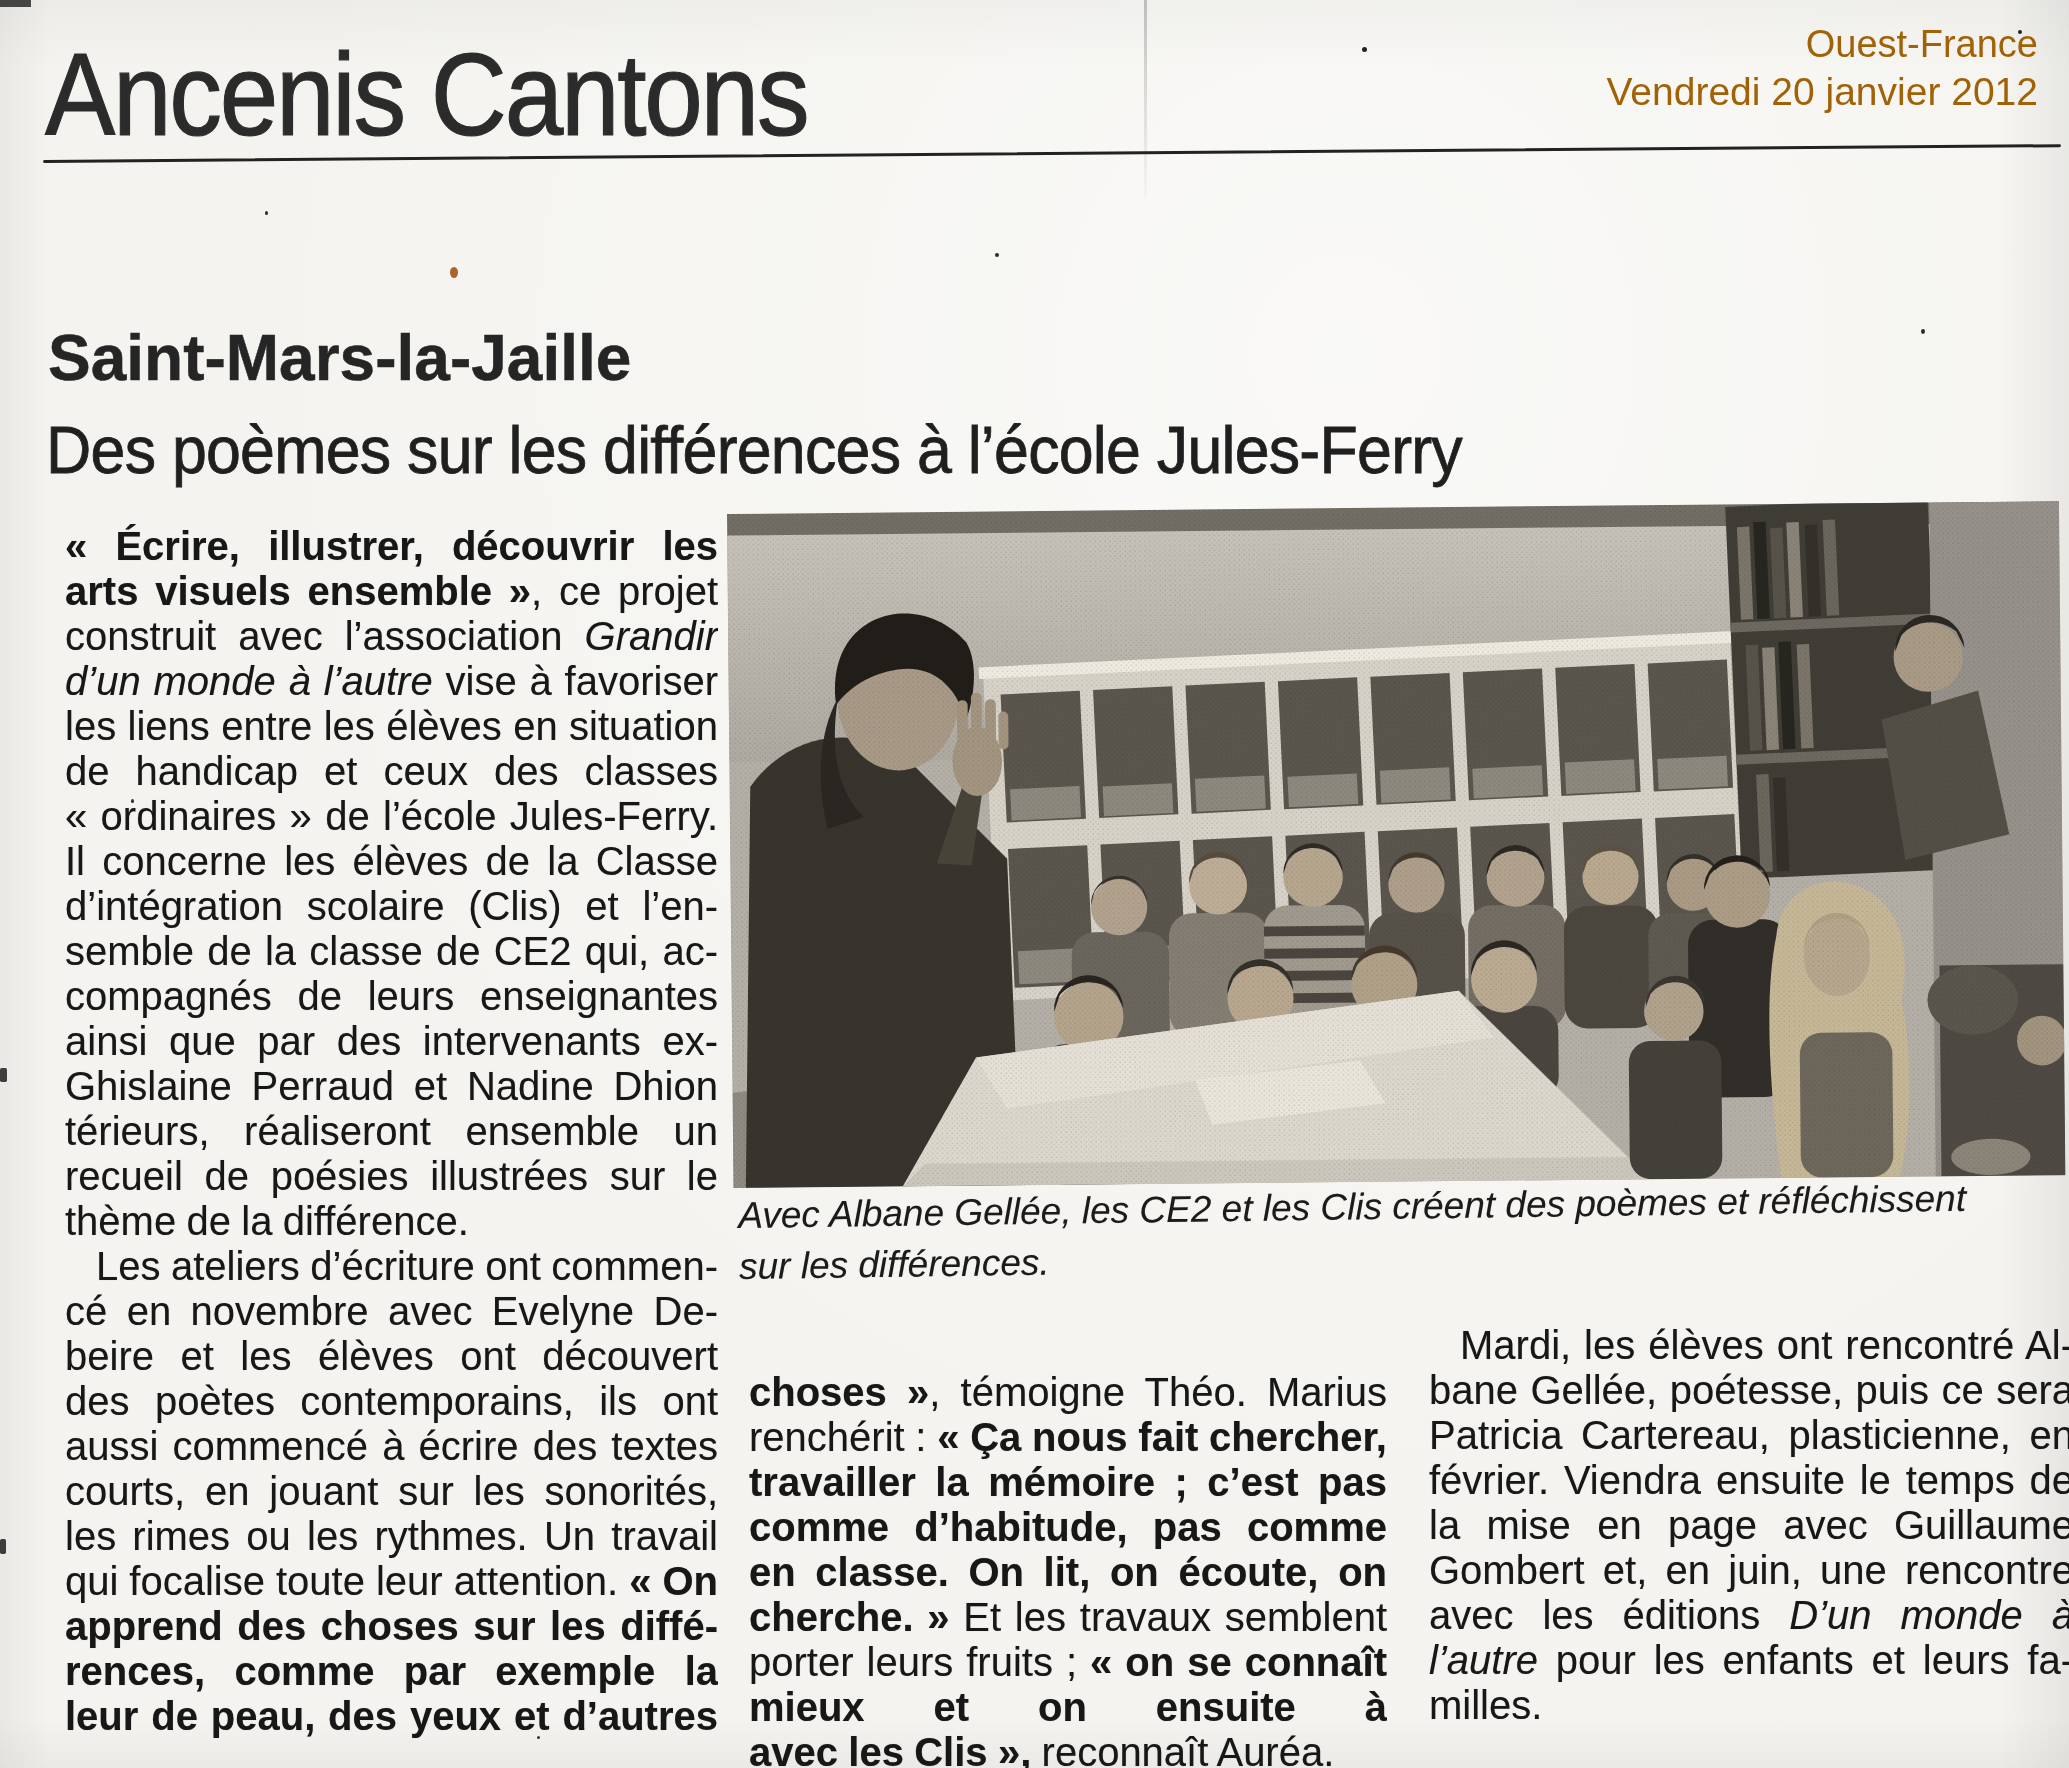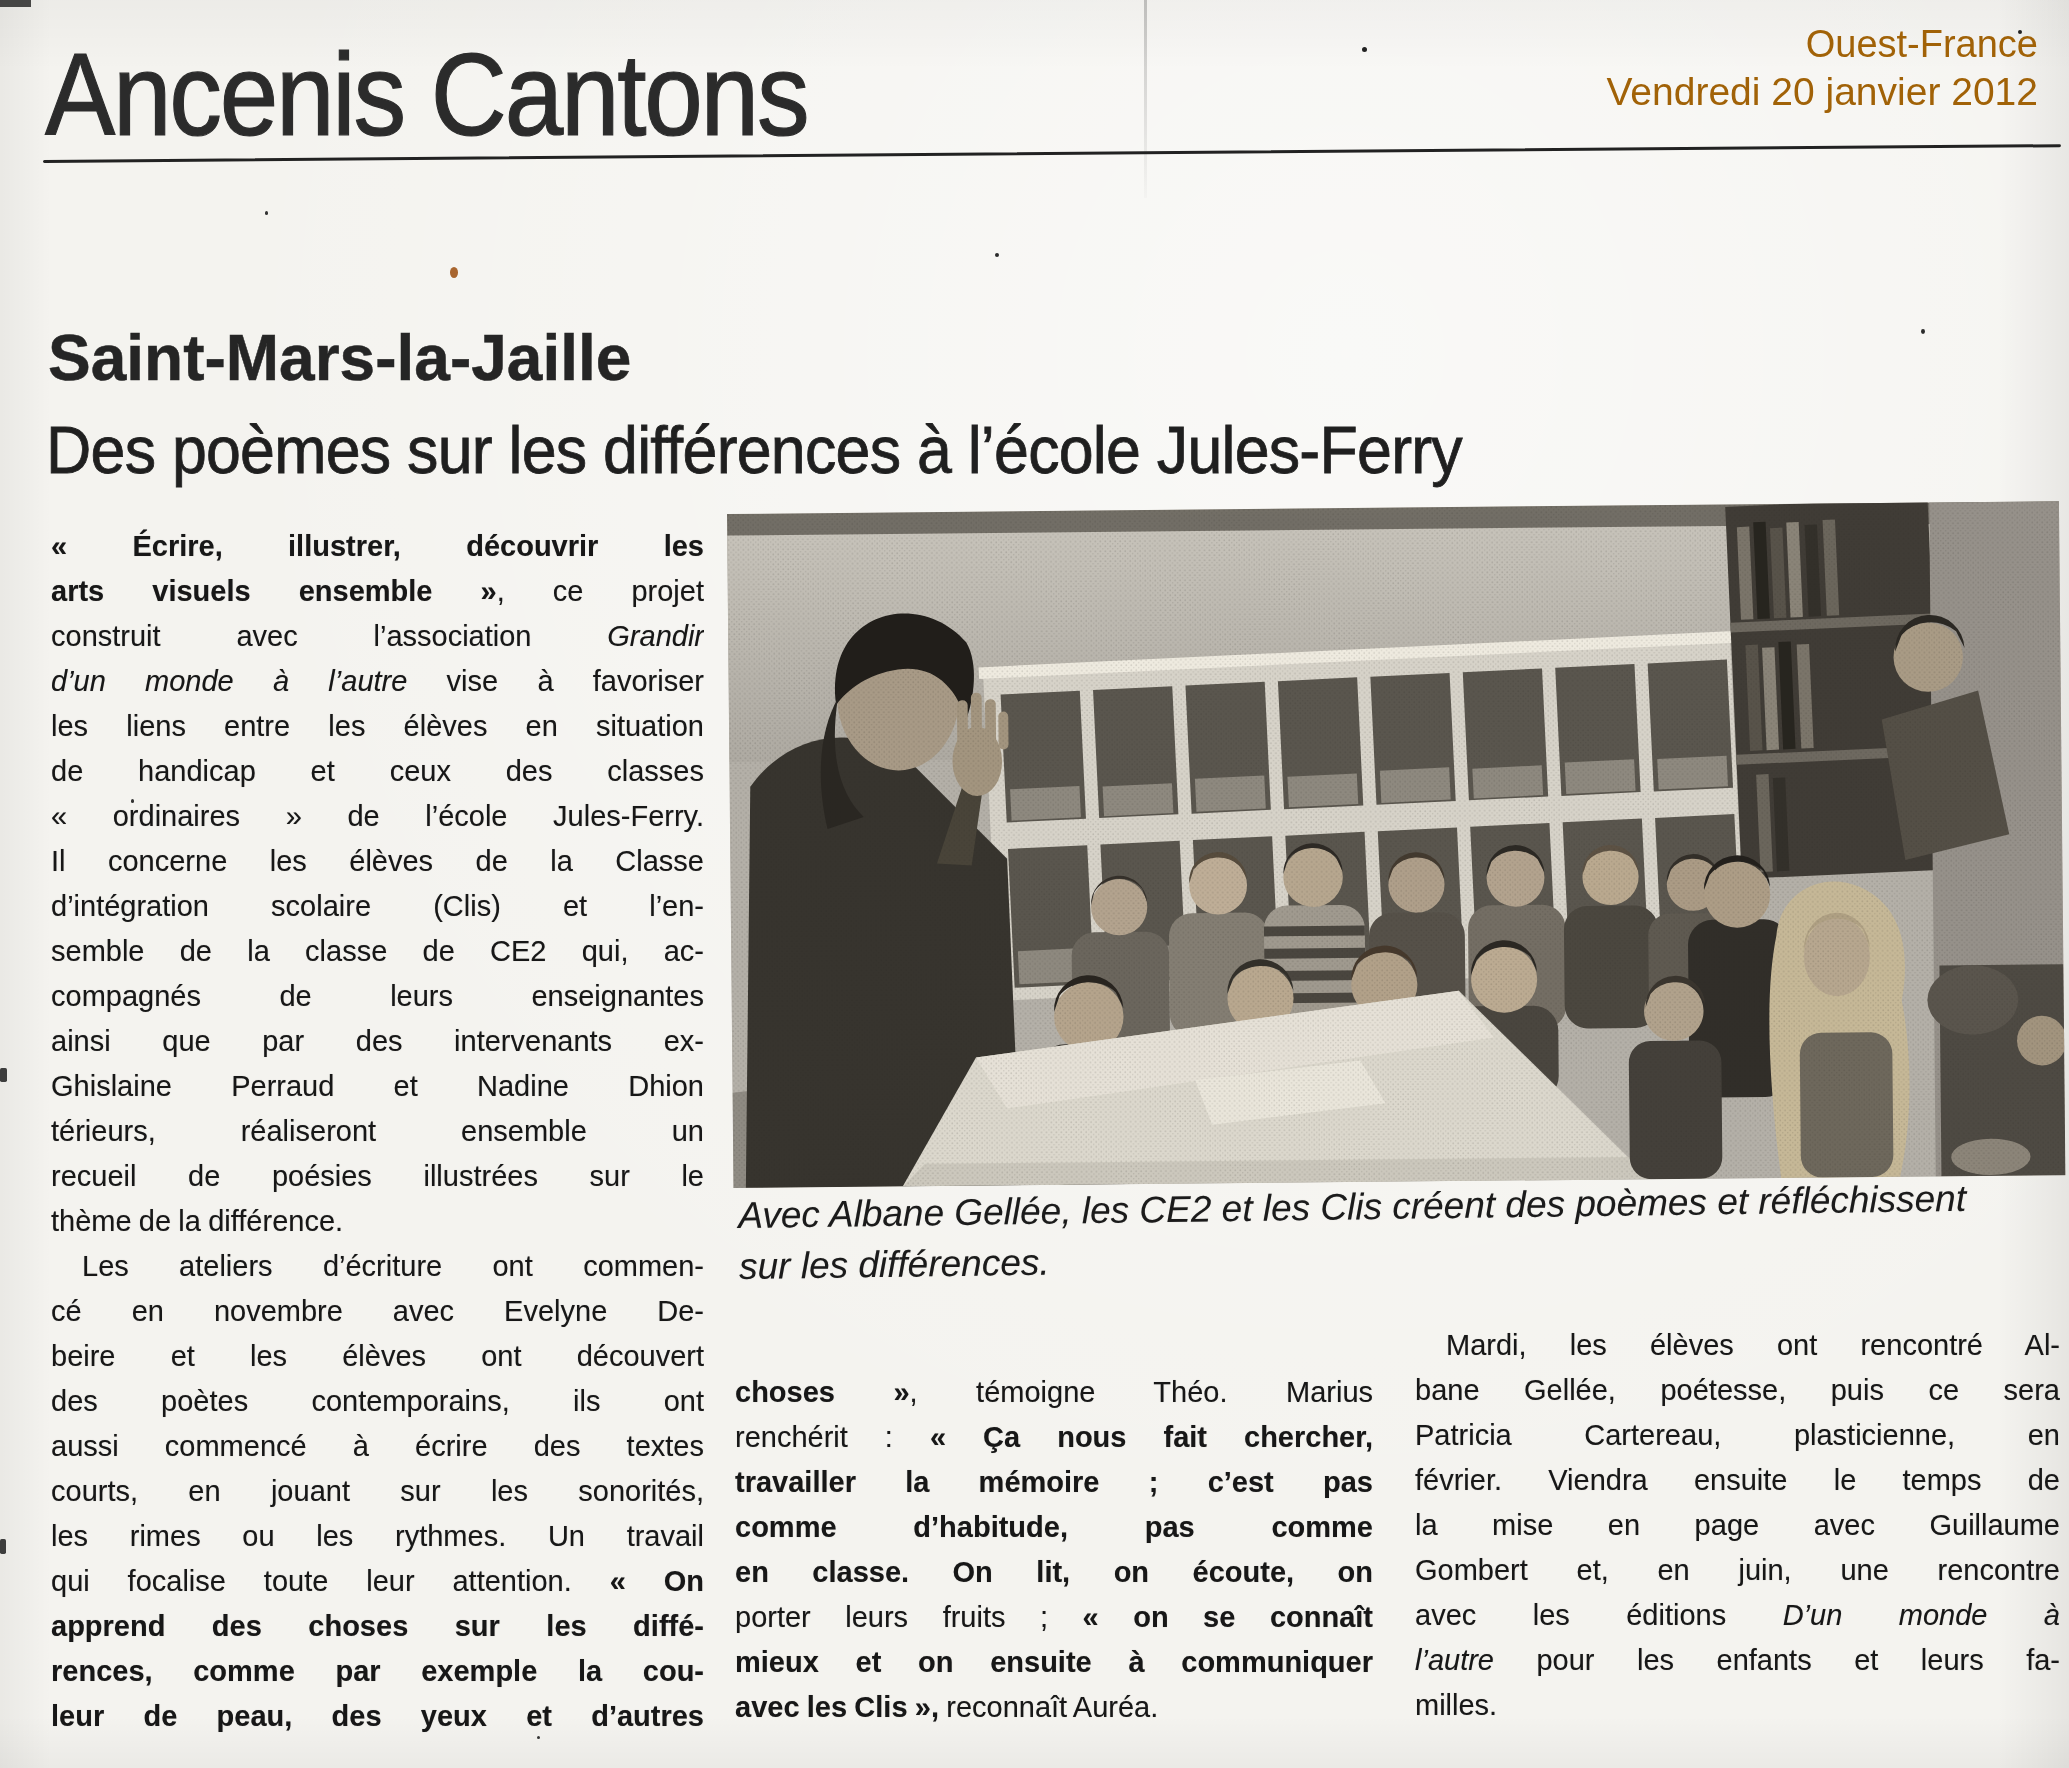--- a/index.html
+++ b/index.html
@@ -44,22 +44,22 @@
     -webkit-text-stroke:0.5px #2a2a2a;white-space:nowrap;
   }
   .headline{
     position:absolute;left:46px;top:412px;margin:0;
     font-size:66px;font-weight:400;color:#1f1f1f;letter-spacing:-0.8px;
     -webkit-text-stroke:0.8px #242424;
     transform:scaleX(0.95);transform-origin:left top;white-space:nowrap;
   }
 
   .col{
-    position:absolute;font-size:29px;line-height:45px;color:#171717;
-    word-spacing:-0.8px;text-shadow:0 0 0.8px rgba(25,25,25,0.35);
+    position:absolute;font-size:40px;line-height:45px;color:#171717;
+    word-spacing:-0.8px;text-shadow:0 0 0.8px rgba(25,25,25,0.35);margin-left:14px;
   }
   .col-left{left:51px;top:524px;width:653px;}
   .col-middle{left:735px;top:1370px;width:638px;}
   .col-right{left:1415px;top:1323px;width:645px;}
   .line{height:45px;overflow:hidden;text-align:justify;text-align-last:justify;}
   .line.end{text-align-last:left;}
   .line.indent{text-indent:31px;}
   .b{font-weight:700;}
   .i{font-style:italic;}
 
@@ -344,20 +344,21 @@
     <div>Avec Albane Gellée, les CE2 et les Clis créent des poèmes et réfléchissent</div>
     <div>sur les différences.</div>
   </div>
 
   <div class="col col-middle">
       <div class="line"><span class="b">choses »</span><span>, témoigne Théo. Marius</span></div>
       <div class="line"><span>renchérit : </span><span class="b">« Ça nous fait chercher,</span></div>
       <div class="line"><span class="b">travailler la mémoire ; c’est pas</span></div>
       <div class="line"><span class="b">comme d’habitude, pas comme</span></div>
       <div class="line"><span class="b">en classe. On lit, on écoute, on</span></div>
+      <div class="line"><span class="b">cherche. »</span><span> Et les travaux semblent</span></div>
       <div class="line"><span>porter leurs fruits ; </span><span class="b">« on se connaît</span></div>
       <div class="line"><span class="b">mieux et on ensuite à communiquer</span></div>
       <div class="line end"><span class="b">avec les Clis »,</span><span> reconnaît Auréa.</span></div>
     </div>
   <div class="col col-right">
       <div class="line indent"><span>Mardi, les élèves ont rencontré Al-</span></div>
       <div class="line"><span>bane Gellée, poétesse, puis ce sera</span></div>
       <div class="line"><span>Patricia Cartereau, plasticienne, en</span></div>
       <div class="line"><span>février. Viendra ensuite le temps de</span></div>
       <div class="line"><span>la mise en page avec Guillaume</span></div>

